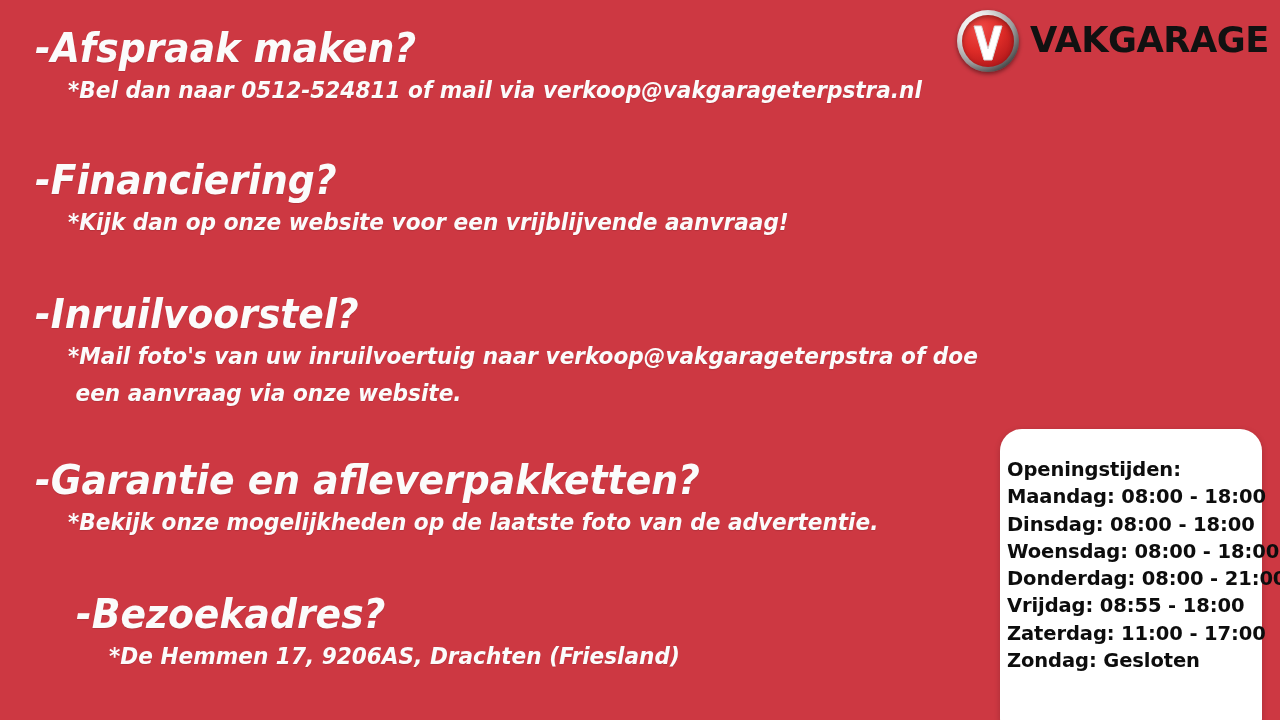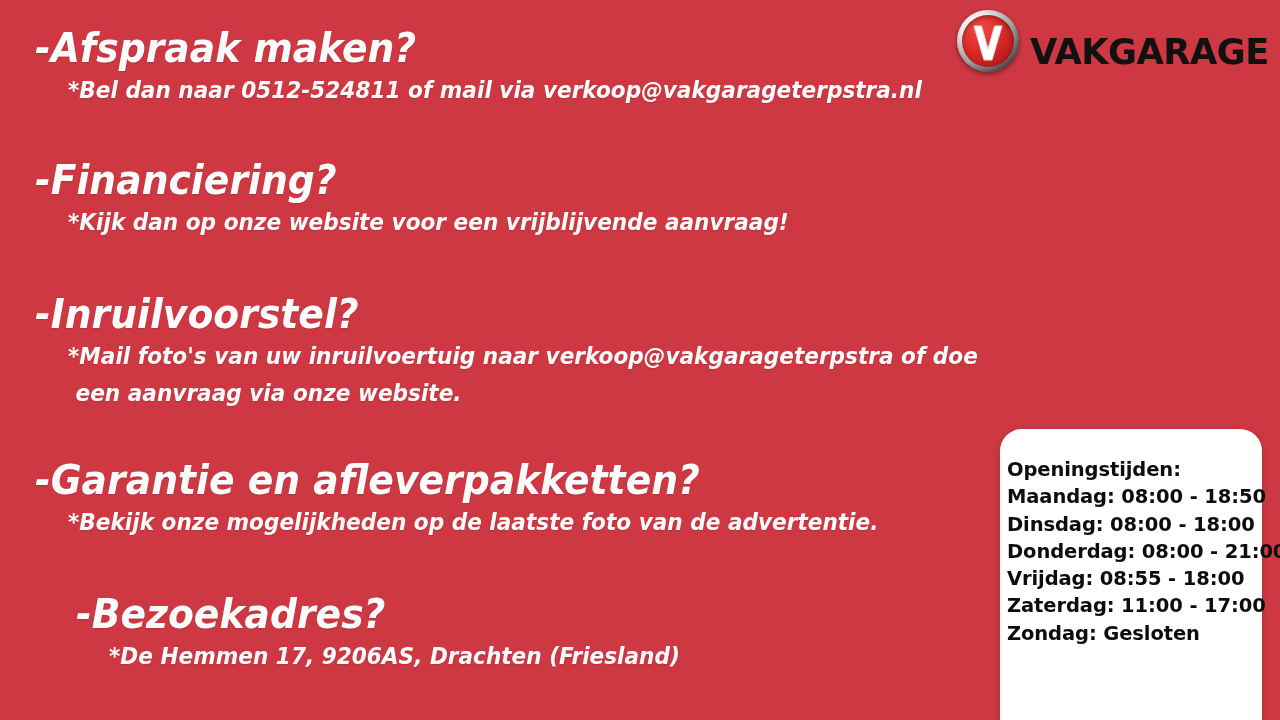--- a/index.html
+++ b/index.html
@@ -21,21 +21,21 @@
     height: 720px;
     background: #cd3842;
   }
 
   
   .logo {
     position: absolute;
     top: 10px;
     right: 6px;
     display: flex;
-    align-items: flex-end;
+    align-items: center;
     gap: 11px;
   }
   .logo-emblem {
     position: relative;
     width: 62px;
     height: 62px;
     flex: 0 0 62px;
   }
   .logo-emblem .ring-outer {
     position: absolute;
@@ -214,21 +214,22 @@
       <div class="heading">-Bezoekadres?</div>
       <div class="sub">
         <span>*De Hemmen 17, 9206AS, Drachten (Friesland)</span>
       </div>
     </div>
 
   </div>
 
   <div class="hours-panel">
     <div class="hours-line">Openingstijden:</div>
-    <div class="hours-line">Maandag: 08:00 - 18:50</div>
+    <div class="hours-line">Maandag: 08:00 - 18:00</div>
     <div class="hours-line">Dinsdag: 08:00 - 18:00</div>
+    <div class="hours-line">Woensdag: 08:00 - 18:00</div>
     <div class="hours-line">Donderdag: 08:00 - 21:00</div>
     <div class="hours-line">Vrijdag: 08:55 - 18:00</div>
     <div class="hours-line">Zaterdag: 11:00 - 17:00</div>
     <div class="hours-line">Zondag: Gesloten</div>
   </div>
 
 </div>
 
 </body></html>

